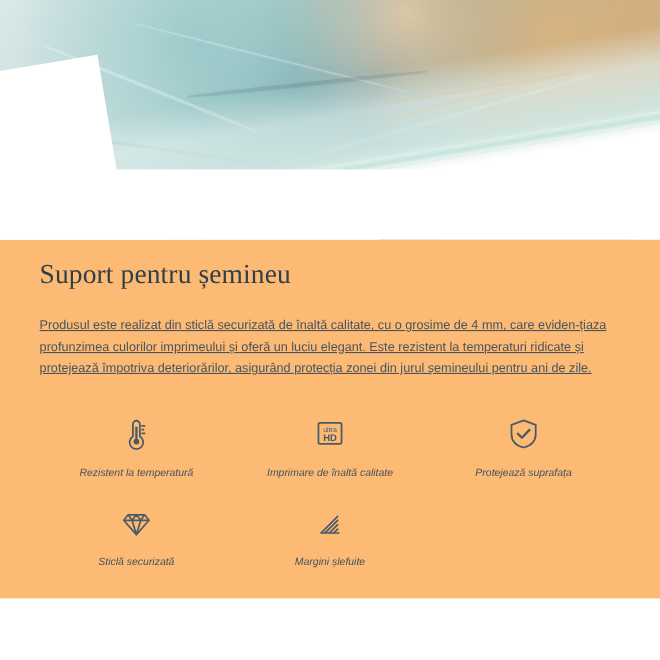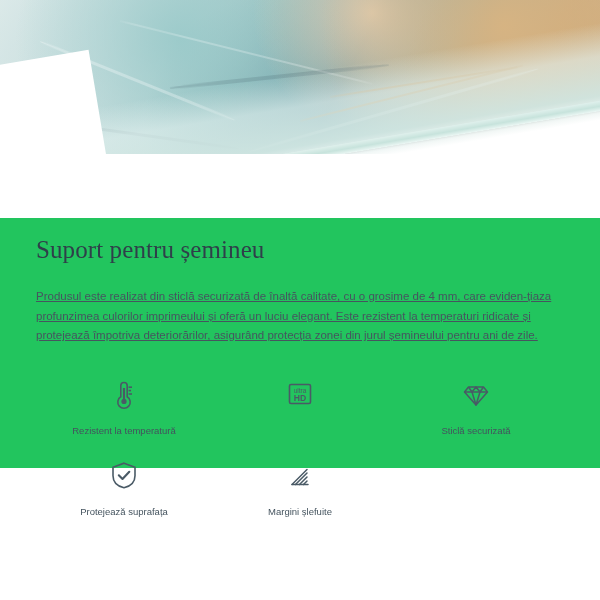--- a/index.html
+++ b/index.html
@@ -10,22 +10,22 @@
     width: 600px;
     height: 600px;
     overflow: hidden;
     background: #ffffff;
     font-family: "Liberation Sans", sans-serif;
     color: #3a4a55;
   }
   .page {
     position: relative;
     width: 600px;
-    height: 468px;
-    background: #22c55e;
+    height: 544px;
+    background: #fdba74;
   }
 
   
   .hero {
     position: relative;
     width: 600px;
     height: 218px;
     overflow: hidden;
     background: #ffffff;
   }
@@ -162,20 +162,21 @@
     display: flex;
     align-items: center;
     justify-content: center;
     color: #4a5a66;
     margin-bottom: 8px;
   }
   .feature-label {
     font-size: 9.5px;
     line-height: 13px;
     color: #44535e;
+    font-style: italic;
   }
   svg { display: block; }
 </style>
 </head>
 <body>
 
 <div class="page">
 
   <div class="hero">
     <div class="hero-bg"></div>
@@ -222,42 +223,43 @@
       </div>
 
       <div class="feature">
         <span class="feature-icon">
           <svg width="40" height="40" viewBox="0 0 40 40">
             <rect x="9.5" y="10.5" width="21" height="19" rx="1.5" fill="none" stroke="#4a5a66" stroke-width="1.6"></rect>
             <text x="20" y="19" text-anchor="middle" font-family="Liberation Sans, sans-serif" font-size="6.4" fill="#4a5a66">ultra</text>
             <text x="20" y="27" text-anchor="middle" font-family="Liberation Sans, sans-serif" font-size="8.6" font-weight="bold" fill="#4a5a66">HD</text>
           </svg>
         </span>
+        <span class="feature-label">Imprimare de înaltă calitate</span>
+      </div>
+
+      <div class="feature">
+        <span class="feature-icon">
+          <svg width="40" height="40" viewBox="0 0 40 40">
+            <path d="M20 8.2l11 4.1v8.4c0 6.6-4.6 10.5-11 12.1-6.4-1.6-11-5.5-11-12.1v-8.4z" fill="none" stroke="#4a5a66" stroke-width="1.6"></path>
+            <path d="M14.8 20.3l3.7 3.7 6.8-7.2" fill="none" stroke="#4a5a66" stroke-width="2.1" stroke-linecap="round" stroke-linejoin="round"></path>
+          </svg>
+        </span>
+        <span class="feature-label">Protejează suprafața</span>
       </div>
 
       <div class="feature">
         <span class="feature-icon">
           <svg width="40" height="40" viewBox="0 0 40 40" fill="none" stroke="#4a5a66" stroke-width="1.5" stroke-linejoin="round">
             <path d="M12.5 13h15l4 5-11.5 13L8.5 18z"></path>
             <path d="M8.5 18h23"></path>
             <path d="M12.5 13l3.5 5 4-5 4 5 3.5-5"></path>
             <path d="M16 18l4 13 4-13"></path>
           </svg>
         </span>
         <span class="feature-label">Sticlă securizată</span>
-      </div>
-
-      <div class="feature">
-        <span class="feature-icon">
-          <svg width="40" height="40" viewBox="0 0 40 40">
-            <path d="M20 8.2l11 4.1v8.4c0 6.6-4.6 10.5-11 12.1-6.4-1.6-11-5.5-11-12.1v-8.4z" fill="none" stroke="#4a5a66" stroke-width="1.6"></path>
-            <path d="M14.8 20.3l3.7 3.7 6.8-7.2" fill="none" stroke="#4a5a66" stroke-width="2.1" stroke-linecap="round" stroke-linejoin="round"></path>
-          </svg>
-        </span>
-        <span class="feature-label">Protejează suprafața</span>
       </div>
 
       <div class="feature">
         <span class="feature-icon">
           <svg width="40" height="40" viewBox="0 0 40 40" fill="none" stroke="#4a5a66" stroke-width="1.5" stroke-linecap="round">
             <path d="M12 29.5h16"></path>
             <path d="M12 29.5L27 14.5"></path>
             <path d="M15.5 29.5l11.5-11.5"></path>
             <path d="M19.5 29.5l7.5-7.5"></path>
             <path d="M23.5 29.5l3.5-3.5"></path>

